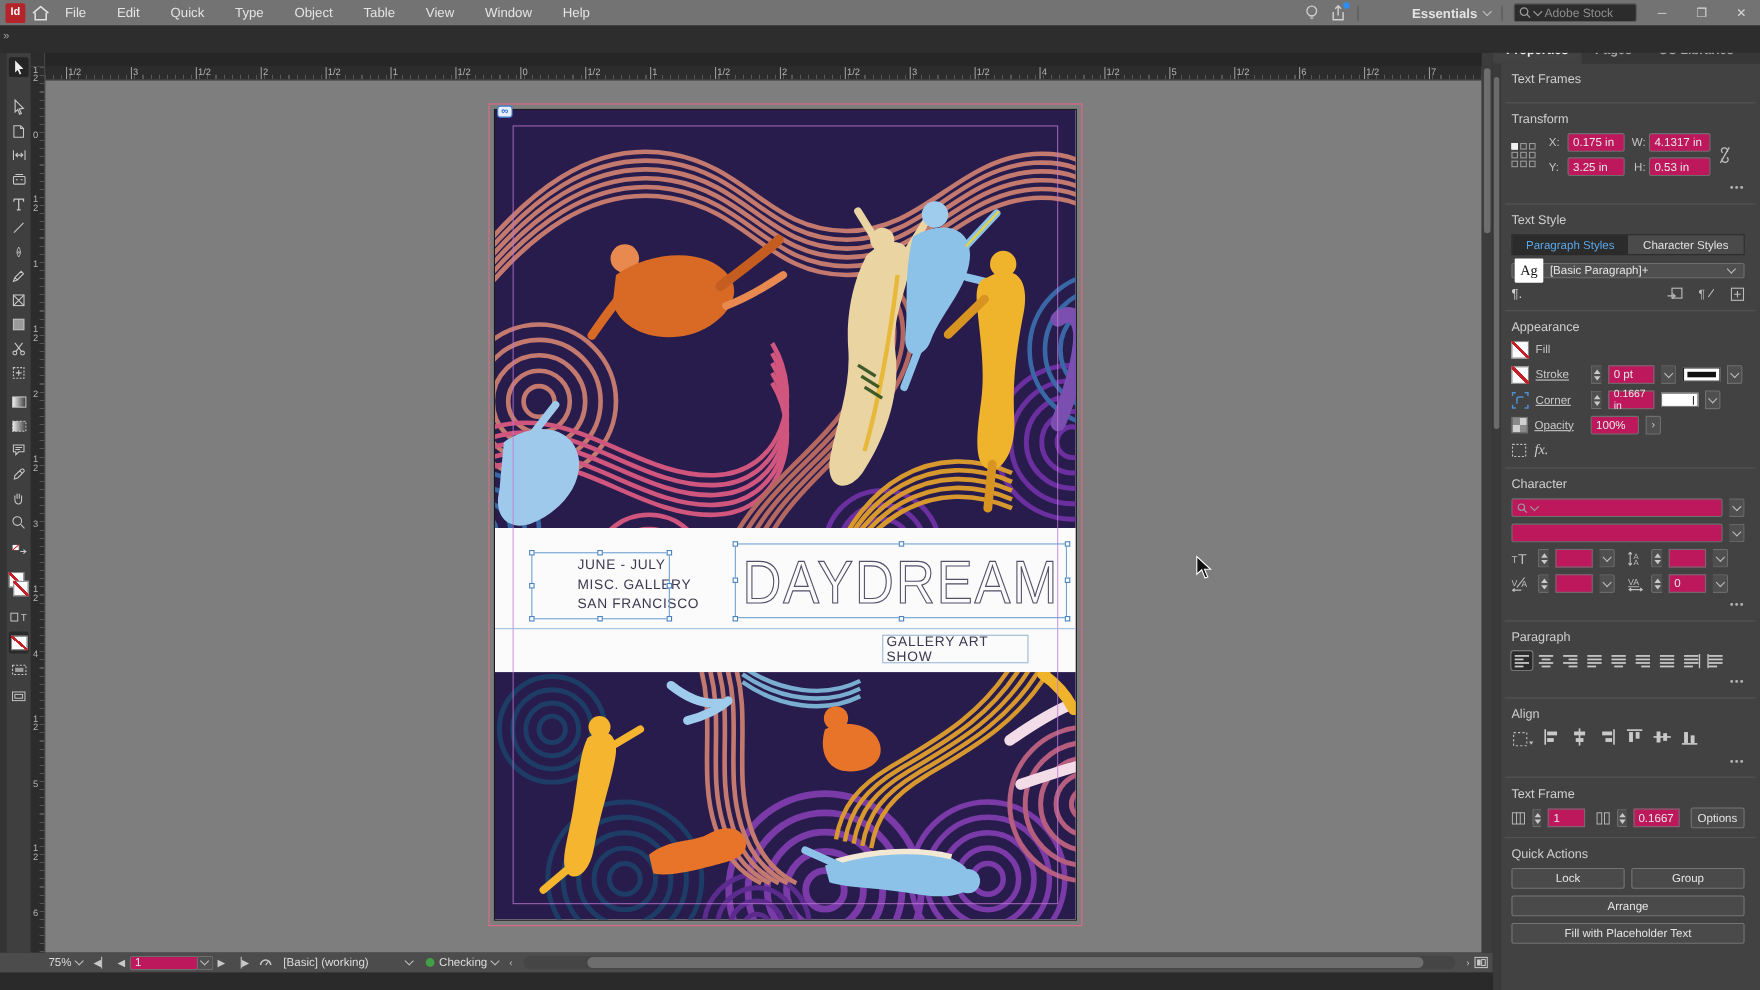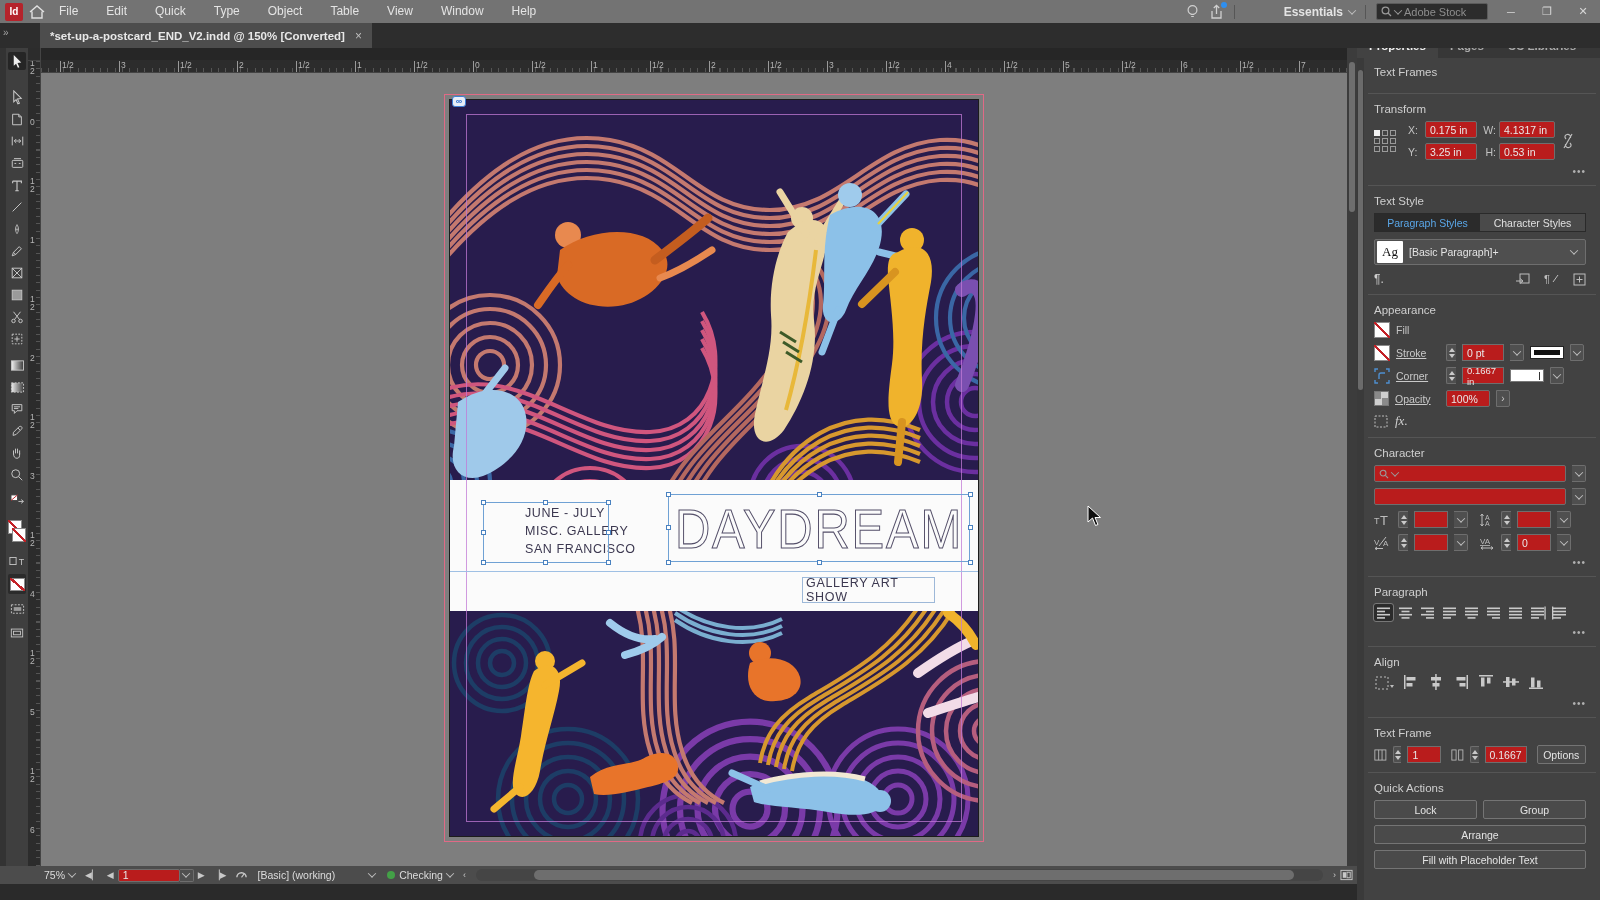--- a/index.html
+++ b/index.html
@@ -71,38 +71,38 @@
   
   #panel{left:1364px;top:34px;width:236px;height:866px;background:#424242;z-index:31;font-size:11px;}
   #ptabs{position:absolute;left:-7px;top:0;width:243px;height:24px;background:#373737;display:flex;}
   .ptab{padding:0 12px;line-height:24px;font-size:11.5px;font-weight:bold;color:#a9a9a9;}
   .ptab.active{background:#424242;color:#f0f0f0;}
   #pbody{position:absolute;left:0;top:24px;width:236px;bottom:0;padding:0 14px 0 10px;}
   .sec-title{font-size:11.5px;color:#cfcfcf;margin:9px 0 6px;}
   .sel-type{font-size:11.5px;color:#cfcfcf;padding:8px 0 7px;}
   .divider{height:1px;background:#555;margin:8px -10px 0 -6px;}
   .more{color:#b0b0b0;letter-spacing:1px;font-size:10px;text-align:right;margin-top:5px;}
-  .fld{background:#b91c1c;border:1px solid #6e6e6e;height:17px;display:flex;align-items:center;padding:0 4px;font-size:10.5px;color:#e8e8e8;border-radius:2px;}
+  .fld{background:#be185d;border:1px solid #6e6e6e;height:17px;display:flex;align-items:center;padding:0 4px;font-size:10.5px;color:#e8e8e8;border-radius:2px;}
   .step{display:flex;flex-direction:column;justify-content:center;gap:2px;width:10px;align-items:center;background:#4f4f4f;border:1px solid #6e6e6e;border-right:none;height:17px;border-radius:2px 0 0 2px;}
   .tu{width:0;height:0;border-left:3px solid transparent;border-right:3px solid transparent;border-bottom:4px solid #c9c9c9;}
   .td{width:0;height:0;border-left:3px solid transparent;border-right:3px solid transparent;border-top:4px solid #c9c9c9;}
   .ddbtn{width:14px;height:17px;background:#4f4f4f;border:1px solid #6e6e6e;border-left:none;display:flex;align-items:center;justify-content:center;border-radius:0 2px 2px 0;}
   .row{display:flex;align-items:center;gap:6px;margin-bottom:6px;}
   .lbl{color:#c3c3c3;font-size:10.5px;}
   .link{color:#c9c9c9;text-decoration:underline;font-size:10.5px;}
   
   #refgrid{display:grid;grid-template-columns:repeat(3,6px);grid-template-rows:repeat(3,6px);gap:2px;margin-right:6px;}
   #refgrid i{border:1px solid #9a9a9a;background:transparent;}
   #refgrid i.on{background:#f2f2f2;border-color:#f2f2f2;}
   
   #ts-tabs{display:flex;height:19px;border:1px solid #2a2a2a;}
   #ts-tabs .tst{flex:1;display:flex;align-items:center;justify-content:center;font-size:10.5px;}
   #ts-tabs .tst.active{background:#2b2b2b;color:#5aa7e8;}
   #ts-tabs .tst.idle{background:#4a4a4a;color:#e0e0e0;}
-  #style-combo{display:flex;align-items:center;margin-top:7px;border:1px solid #6e6e6e;background:#4f4f4f;height:26px;border-radius:2px;}
+  #style-combo{display:flex;align-items:center;margin-top:7px;border:1px solid #6e6e6e;background:#4f4f4f;height:14px;border-radius:2px;}
   #ag-chip{width:26px;height:22px;background:#fff;color:#111;display:flex;align-items:center;justify-content:center;font-size:13px;margin:0 6px 0 2px;border-radius:1px;font-family:"Liberation Serif",serif;}
   .btn{border:1px solid #747474;background:#4a4a4a;color:#e4e4e4;font-size:10.5px;display:flex;align-items:center;justify-content:center;border-radius:2px;height:19px;}
   .para-ic{width:19px;height:17px;display:flex;align-items:center;justify-content:center;border-radius:2px;}
   .para-ic.active{background:#2b2b2b;outline:1px solid #777;}
   .swatchbox{width:16px;height:16px;}
   .longswatch{width:34px;height:13px;background:#fff;border:1px solid #222;display:flex;align-items:center;justify-content:center;}
   .longswatch i{width:26px;height:5px;background:#111;}
   .cornerswatch{width:34px;height:13px;background:#fff;border:1px solid #777;position:relative;}
   .cornerswatch::after{content:"";position:absolute;right:3px;top:2px;width:8px;height:8px;border-right:1.5px solid #333;border-top:0px;}
   .checker{width:15px;height:15px;background:conic-gradient(#cfcfcf 25%,#8a8a8a 0 50%,#cfcfcf 0 75%,#8a8a8a 0);border:1px solid #777;}
@@ -162,24 +162,20 @@
         <span class="ph">Adobe Stock</span>
       </div>
       <span class="winbtn">─</span>
       <span class="winbtn">❐</span>
       <span class="winbtn">✕</span>
     </div>
   </div>
 
   <div id="tabbar" class="abs">
     <span class="collapse-gg">»</span>
-    <div id="doc-tab">
-      <span>*set-up-a-postcard_END_V2.indd @ 150% [Converted]</span>
-      <span class="closex">×</span>
-    </div>
   </div>
 
   <div id="lstrip" class="abs"></div>
   <div id="toolbar" class="abs">
     <div class="tool active" style="top:4px;">
         <svg width="15" height="15" viewBox="0 0 16 16">
           <path d="M4 1 L12 9 L8 9.6 L10 14 L8.4 14.7 L6.5 10.3 L4 12.6 Z" fill="#ededed"></path>
         </svg>
       </div>
     <div class="tool" style="top:40px;">

